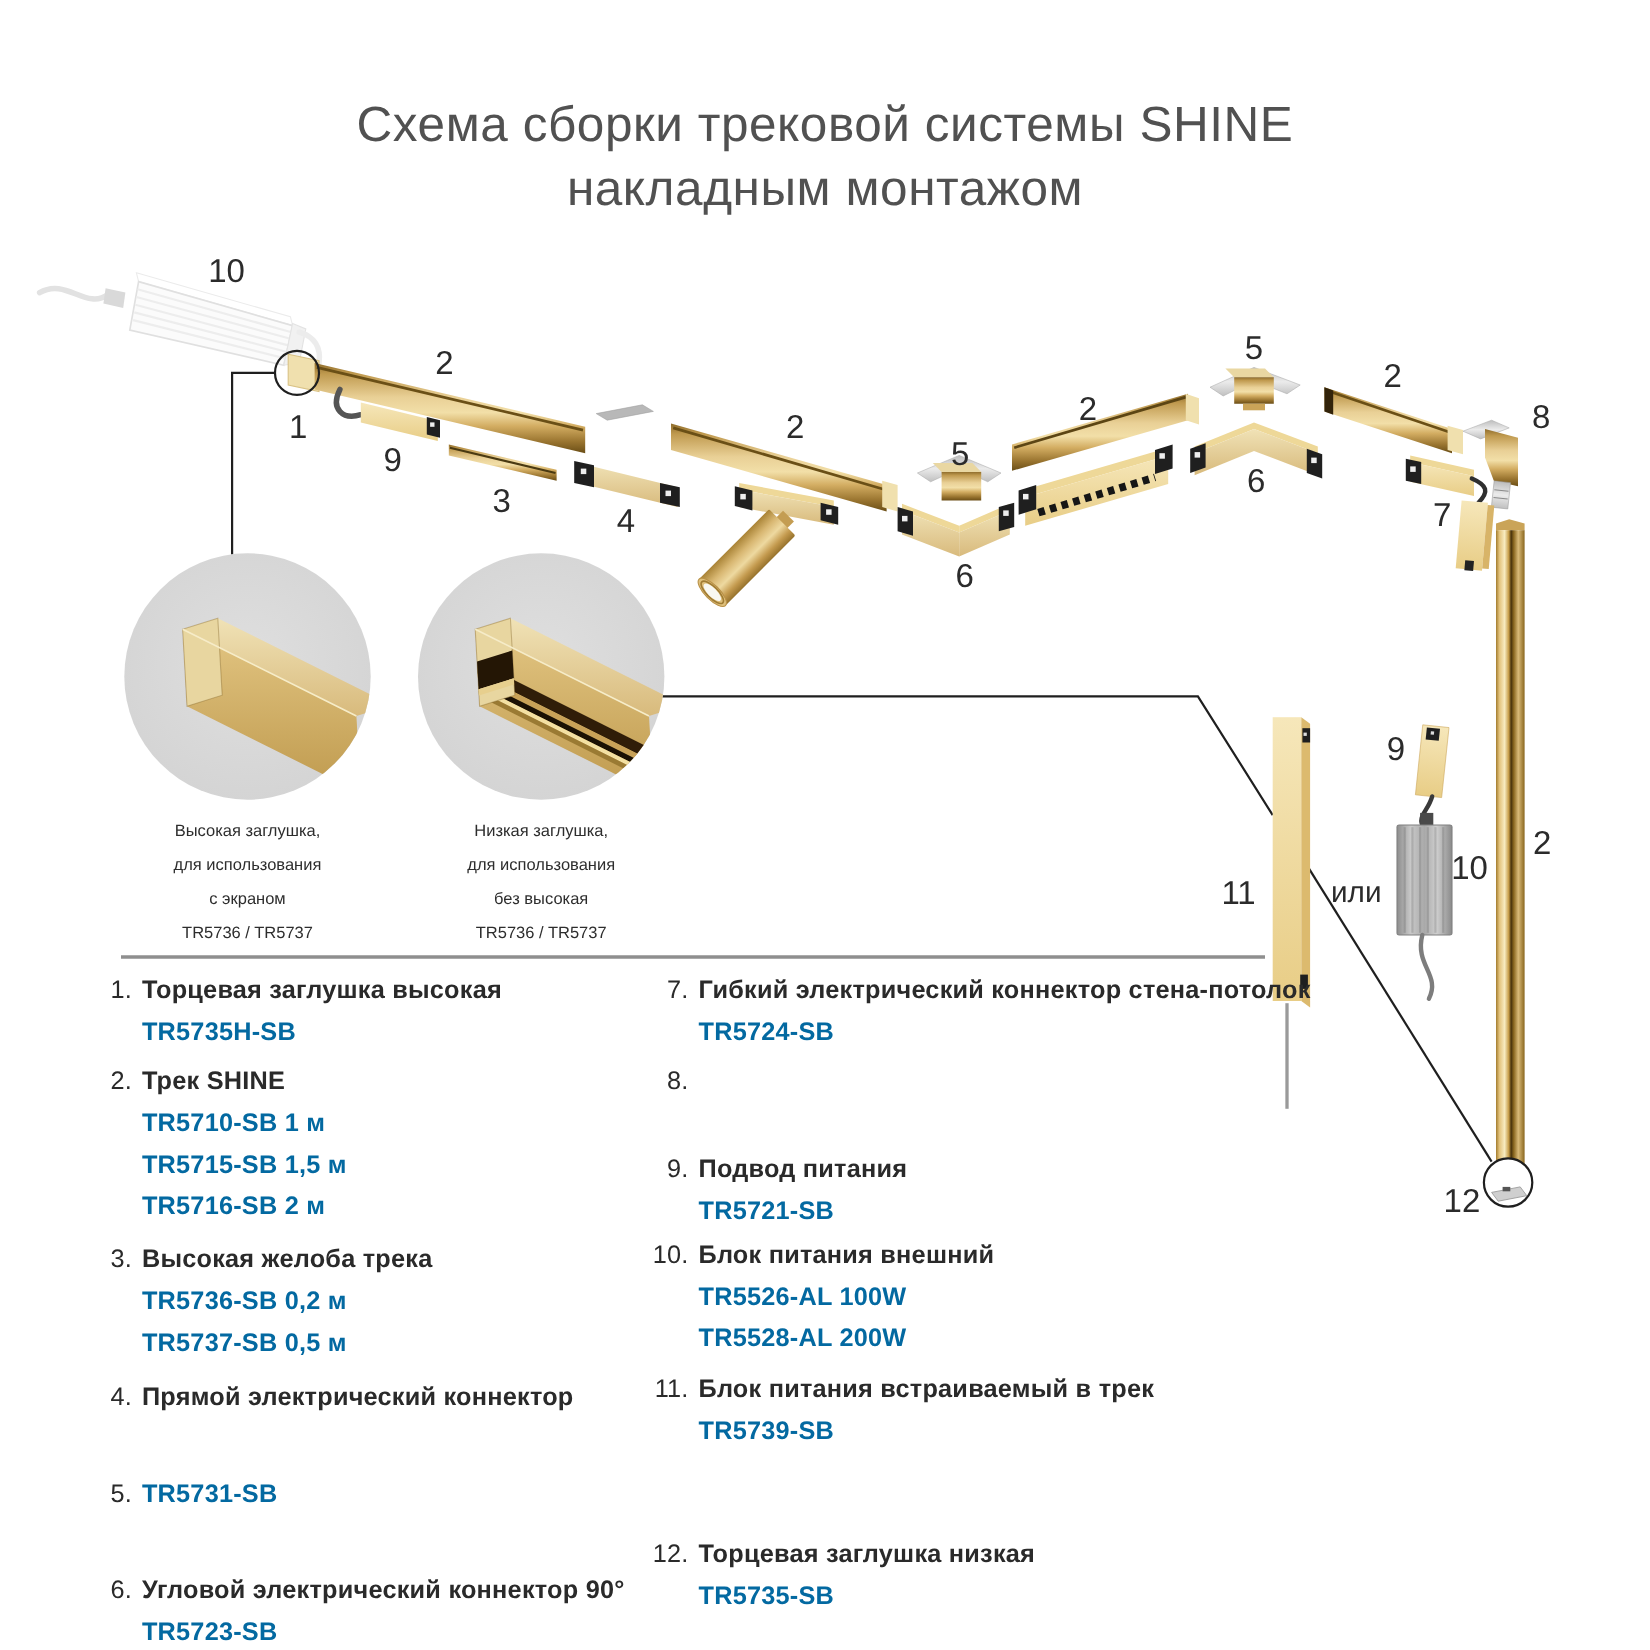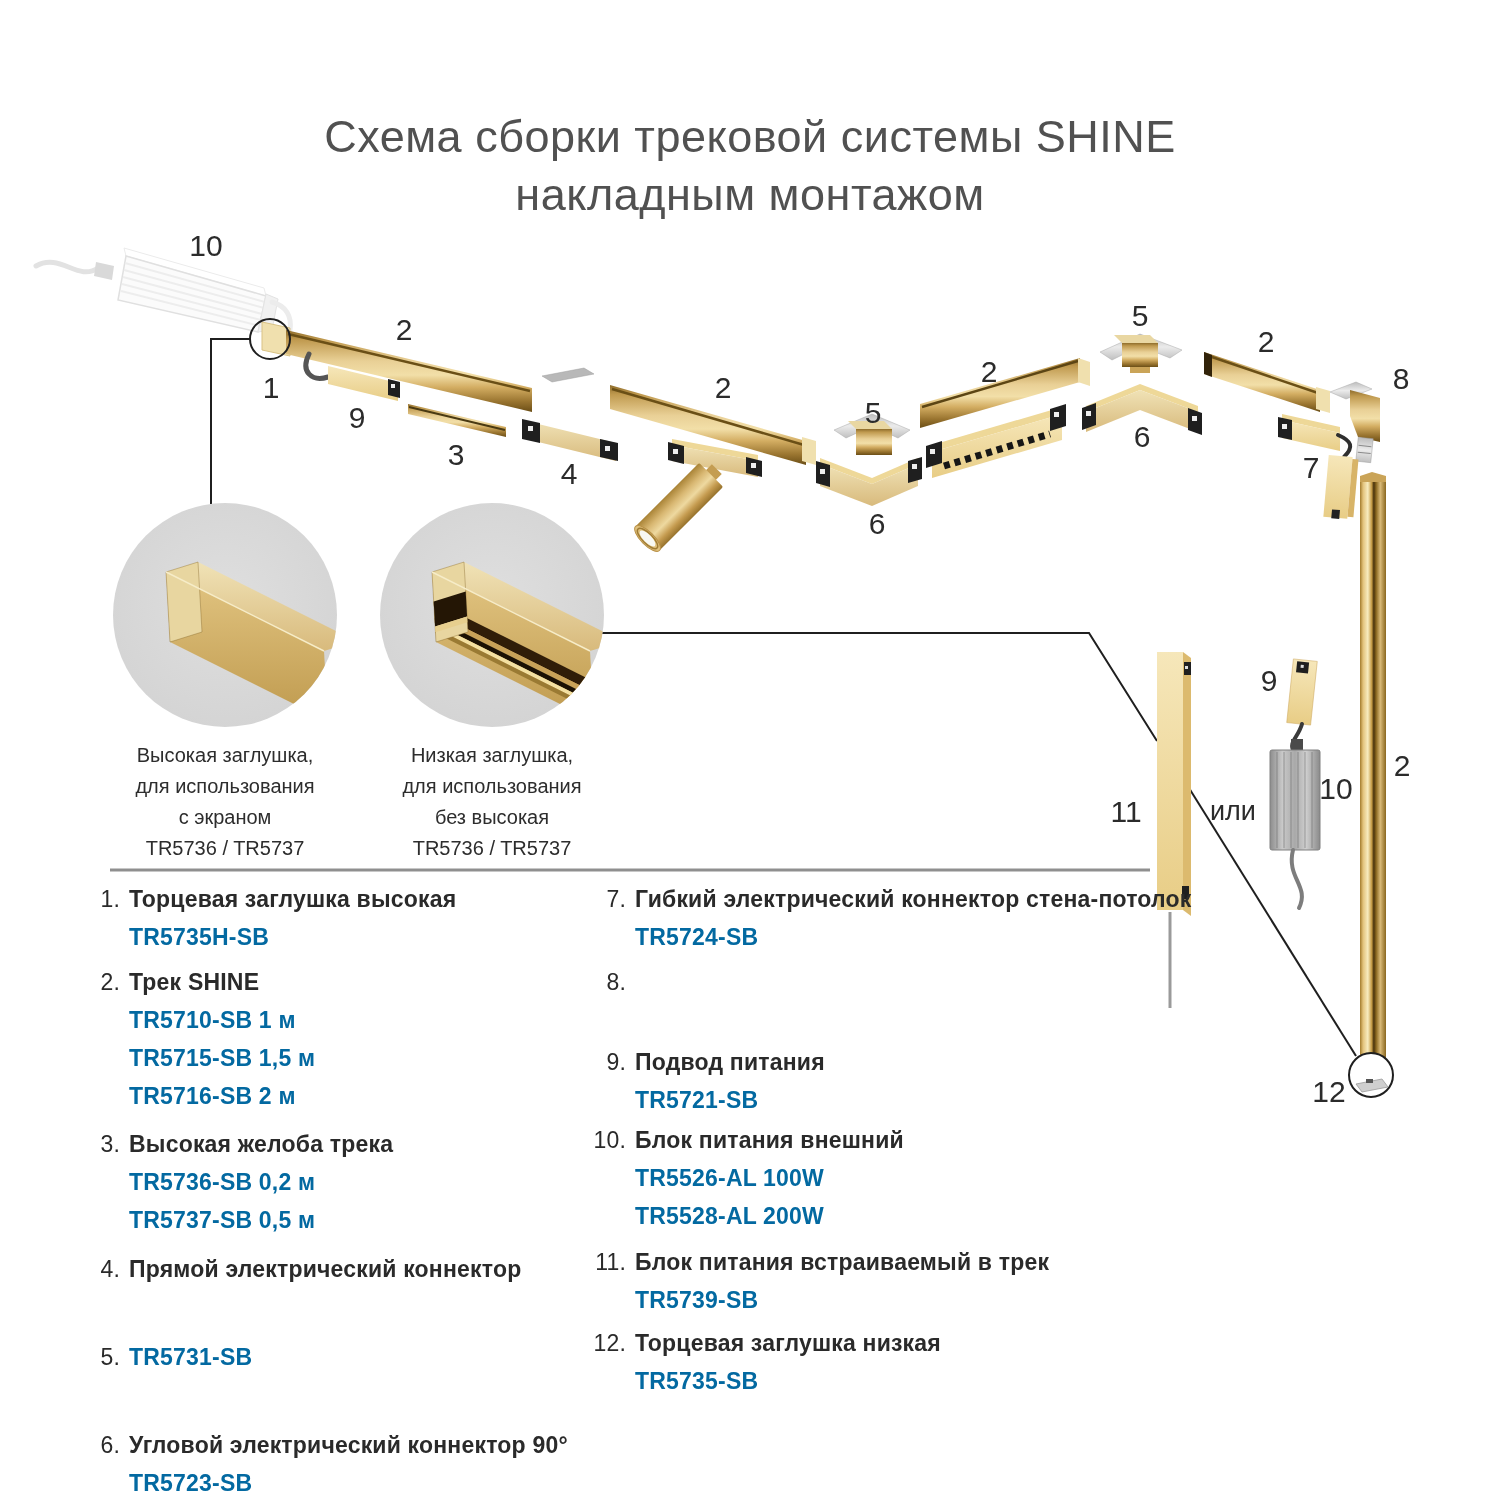--- a/index.html
+++ b/index.html
@@ -1,22 +1,22 @@
 <!DOCTYPE html>
 <html><head>
 <meta charset="utf-8">
 <style>
   html,body{margin:0;padding:0;background:#ffffff;}
   #page{position:relative;width:1500px;height:1500px;background:#ffffff;overflow:hidden;
         font-family:"Liberation Sans",sans-serif;}
   #scene{position:absolute;left:0;top:0;z-index:1;}
   .title{position:absolute;top:84px;left:0;width:1500px;text-align:center;z-index:2;
-         font-size:45px;line-height:58px;font-weight:400;color:#515151;letter-spacing:.5px;margin-top:24px;}
+         font-size:45px;line-height:58px;font-weight:400;color:#515151;letter-spacing:.5px;}
   .callout-caption{position:absolute;top:740px;width:310px;text-align:center;z-index:2;
-         font-size:20px;line-height:31px;color:#2d2d2d;}
+         font-size:15px;line-height:31px;color:#2d2d2d;}
   .cap-high{left:70px;}
   .cap-low{left:337px;}
   .pitem{position:absolute;display:flex;align-items:flex-start;z-index:2;
          font-size:23px;line-height:38px;color:#2a2a2a;letter-spacing:.2px;}
   .pnum{text-align:right;margin-right:9px;flex:none;}
   .col-left .pnum{width:32px;}
   .col-right .pnum{width:48px;}
   .pname{white-space:nowrap;font-weight:bold;}
   .pcode{font-weight:700;color:#0369a1;white-space:nowrap;}
   .mk{font-family:"Liberation Sans",sans-serif;font-size:30px;font-weight:400;fill:#2b2b2b;}
@@ -427,21 +427,21 @@
          <div class="pcode">TR5528-AL 200W</div>
       </div>
   </div>
   <div class="pitem col-right" style="left:578px;top:1243px">
     <div class="pnum">11.</div>
     <div>
         <div class="pname">Блок питания встраиваемый в трек</div>
          <div class="pcode">TR5739-SB</div>
       </div>
   </div>
-  <div class="pitem col-right" style="left:578px;top:1324px">
+  <div class="pitem col-right" style="left:578px;top:1393px">
     <div class="pnum">12.</div>
     <div>
         <div class="pname">Торцевая заглушка низкая</div>
          <div class="pcode">TR5735-SB</div>
       </div>
   </div>
 
 </div>
 
 </body></html>

